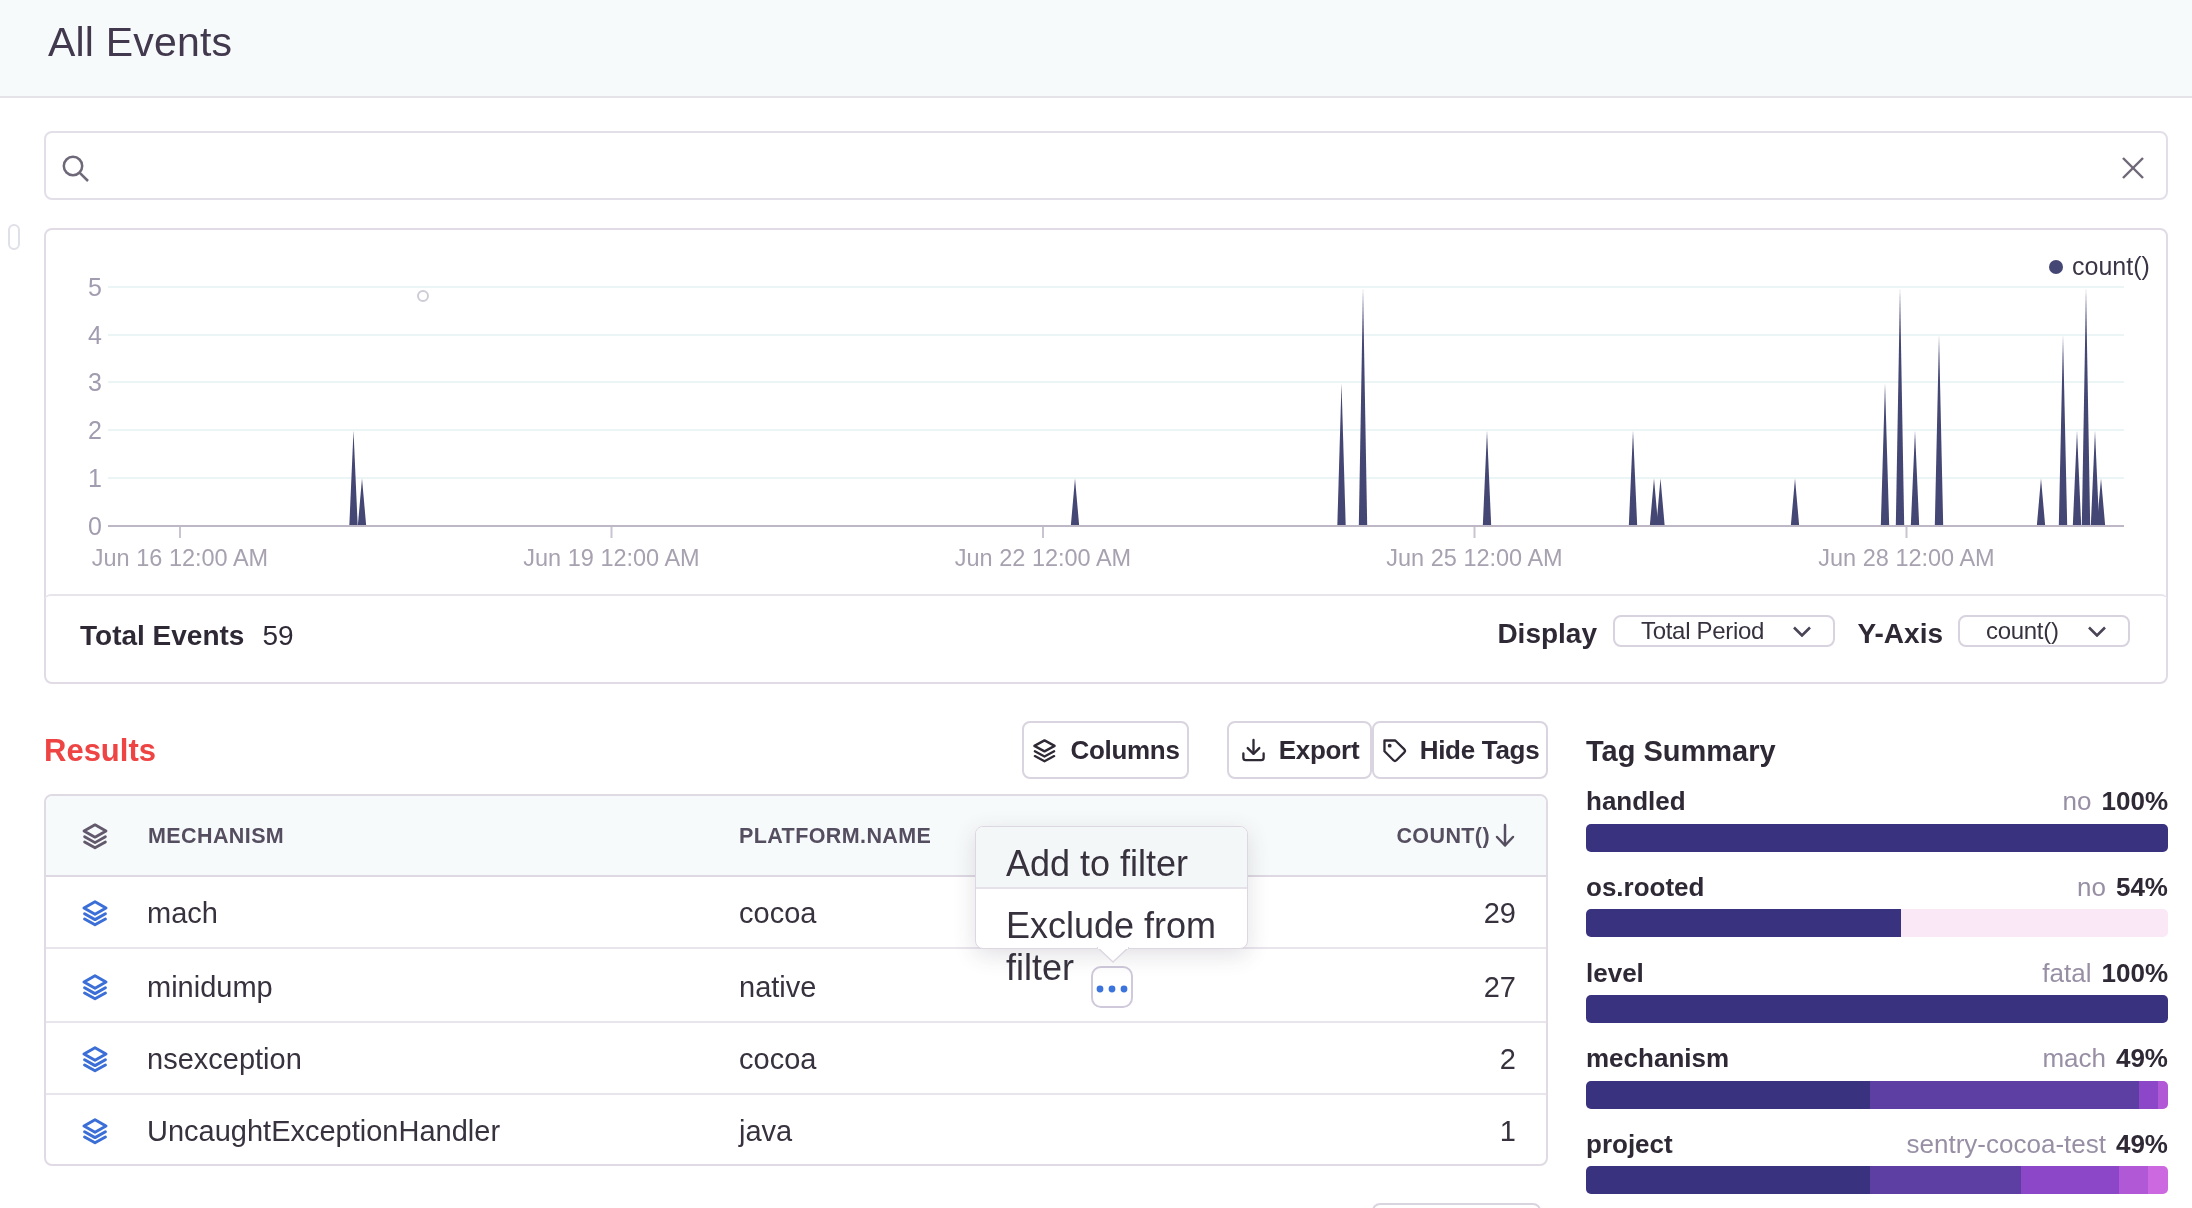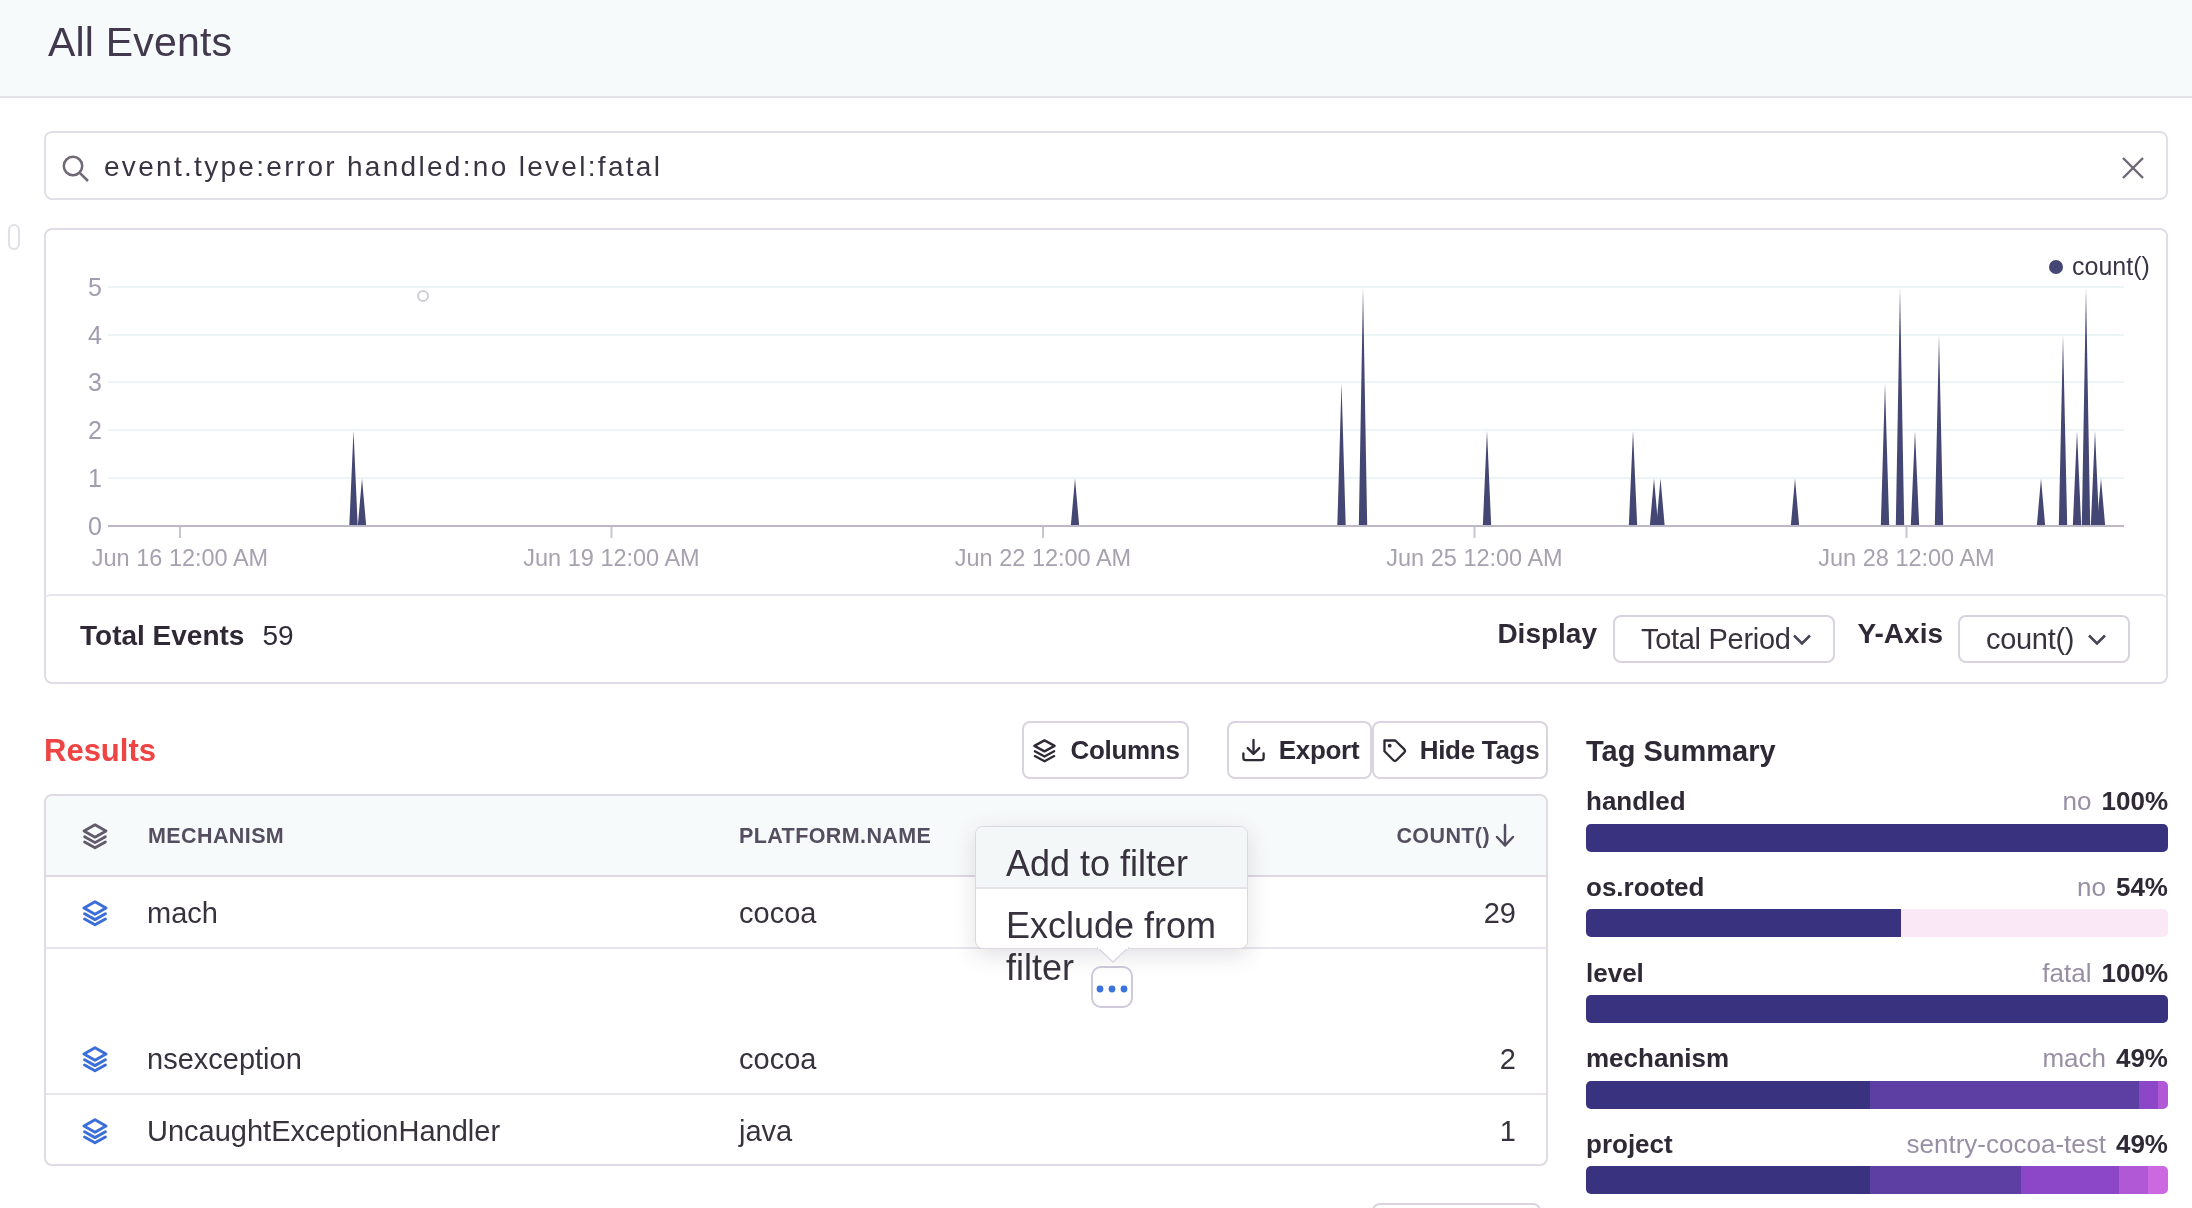--- a/index.html
+++ b/index.html
@@ -13,21 +13,21 @@
   
   .search { left:44px; top:131px; width:2124px; height:69px; background:#fff; border:2px solid #E3DFE8; border-radius:8px; }
   .search .q { position:absolute; left:58px; top:18px; font-size:28px; color:#3A3442; letter-spacing:2.3px; }
 
   
   .panel { left:44px; top:228px; width:2124px; height:456px; background:#fff; border:2px solid #E0DBE5; border-radius:8px; }
   .cfoot { left:44px; top:594px; width:2124px; height:90px; border-top:2px solid #E8E4EC;border-radius:7px; }
   .te { position:absolute; left:36px; top:24px; font-size:28px; color:#2F2936; font-weight:700;}
   .te span { font-weight:400; margin-left:18px;}
   .flabel { font-size:28px; color:#2F2936; font-weight:700; }
-  .selbtn { position:absolute; height:48px; background:#fff; border:2px solid #D8D3DE; border-radius:8px; display:flex; align-items:center; justify-content:space-between; font-size:29px; color:#37323E; letter-spacing:-0.3px; padding:0 22px 0 26px;}
+  .selbtn { position:absolute; height:32px; background:#fff; border:2px solid #D8D3DE; border-radius:8px; display:flex; align-items:center; justify-content:space-between; font-size:24px; color:#37323E; letter-spacing:-0.3px; padding:0 22px 0 26px;}
 
   
   .rhead { left:44px; top:733px; font-size:31px; font-weight:700; color:#ef4444;}
   .btn { position:absolute; top:721px; height:58px; background:#fff; border:2px solid #D9D4DF; border-radius:8px; display:flex; align-items:center; justify-content:center; gap:12px; font-size:26px; font-weight:700; color:#2F2936; letter-spacing:-0.3px; }
 
   .table { left:44px; top:794px; width:1504px; height:372px; background:#fff; border:2px solid #DFDAE4; border-radius:8px; }
   .thead { position:absolute; left:0; top:0; width:1500px; height:81px; background:#F7FAFA; border-bottom:2px solid #DDD8E2; border-radius:7px 7px 0 0; }
   .hcell { position:absolute; font-size:21.5px; font-weight:700; letter-spacing:0.4px; color:#554E60; top:28px;}
   .row { position:absolute; left:0; width:1500px; height:72px; border-bottom:2px solid #E9E5ED; }
   .row:last-child { border-bottom:none; }
@@ -56,21 +56,20 @@
 <body>
 <div class="abs hdr">
     <h1>All Events</h1>
   </div>
 
 <div class="abs search">
   <svg class="abs" style="left:15px; top:21px;" width="29" height="29" viewBox="0 0 29 29" fill="none" stroke="#6F6878" stroke-width="2.5">
     <circle cx="12" cy="12" r="9.2"></circle>
       <line x1="18.8" y1="18.8" x2="27" y2="27"></line>
   </svg>
-  <div class="q">event.type:error handled:no level:fatal</div>
   <svg class="abs" style="right:22px; top:24px;" width="22" height="22" viewBox="0 0 22 22" stroke="#6F6878" stroke-width="2.4">
     <line x1="1" y1="1" x2="21" y2="21"></line>
       <line x1="21" y1="1" x2="1" y2="21"></line>
   </svg>
 </div>
 
 <div class="abs" style="left:8px; top:224px; width:12px; height:26px; border:2px solid #DFE0E8; border-radius:6px;"></div>
 
 <div class="abs panel"></div>
 <svg class="abs" style="left:44px; top:228px;" width="2124" height="366" viewBox="0 0 2124 366" font-family="Liberation Sans, sans-serif">
@@ -194,20 +193,30 @@
   <div class="row" style="top:81px;">
     <span class="abs" style="left:35px; top:22px;"><svg width="28" height="28" viewBox="0 0 28 28" fill="none" stroke="#3B6FD7" stroke-width="3" stroke-linejoin="round" stroke-linecap="round">
           <path d="M14 2.8 L25 9 L14 15.2 L3 9 Z"></path>
           <path d="M3.6 14.8 L14 20.6 L24.4 14.8"></path>
           <path d="M3.6 20 L14 25.8 L24.4 20"></path>
         </svg></span>
     <div class="cell" style="left:101px; top:20px;">mach</div>
     <div class="cell" style="left:693px; top:20px;">cocoa</div>
     <div class="cell" style="right:30px; top:20px;">29</div>
   </div>
+  <div class="row" style="top:155px;">
+    <span class="abs" style="left:35px; top:22px;"><svg width="28" height="28" viewBox="0 0 28 28" fill="none" stroke="#3B6FD7" stroke-width="3" stroke-linejoin="round" stroke-linecap="round">
+          <path d="M14 2.8 L25 9 L14 15.2 L3 9 Z"></path>
+          <path d="M3.6 14.8 L14 20.6 L24.4 14.8"></path>
+          <path d="M3.6 20 L14 25.8 L24.4 20"></path>
+        </svg></span>
+    <div class="cell" style="left:101px; top:20px;">minidump</div>
+    <div class="cell" style="left:693px; top:20px;">native</div>
+    <div class="cell" style="right:30px; top:20px;">27</div>
+  </div>
   <div class="row" style="top:227px;">
     <span class="abs" style="left:35px; top:22px;"><svg width="28" height="28" viewBox="0 0 28 28" fill="none" stroke="#3B6FD7" stroke-width="3" stroke-linejoin="round" stroke-linecap="round">
           <path d="M14 2.8 L25 9 L14 15.2 L3 9 Z"></path>
           <path d="M3.6 14.8 L14 20.6 L24.4 14.8"></path>
           <path d="M3.6 20 L14 25.8 L24.4 20"></path>
         </svg></span>
     <div class="cell" style="left:101px; top:20px;">nsexception</div>
     <div class="cell" style="left:693px; top:20px;">cocoa</div>
     <div class="cell" style="right:30px; top:20px;">2</div>
   </div>

